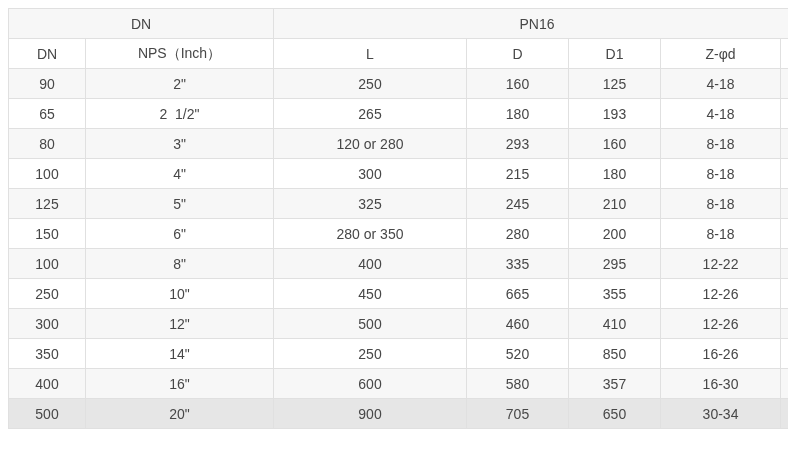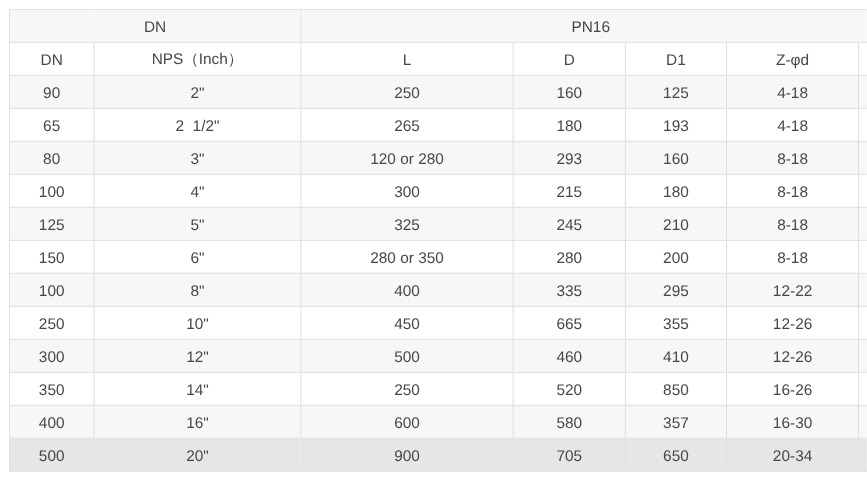--- a/index.html
+++ b/index.html
@@ -170,18 +170,18 @@
           <td>357</td>
           <td>16-30</td>
           <td></td>
         </tr>
         <tr class="row-highlight">
           <td>500</td>
           <td>20"</td>
           <td>900</td>
           <td>705</td>
           <td>650</td>
-          <td>20-34</td>
+          <td>30-34</td>
           <td></td>
         </tr>
       </tbody>
   </table>
 </div>
 
 </body></html>

